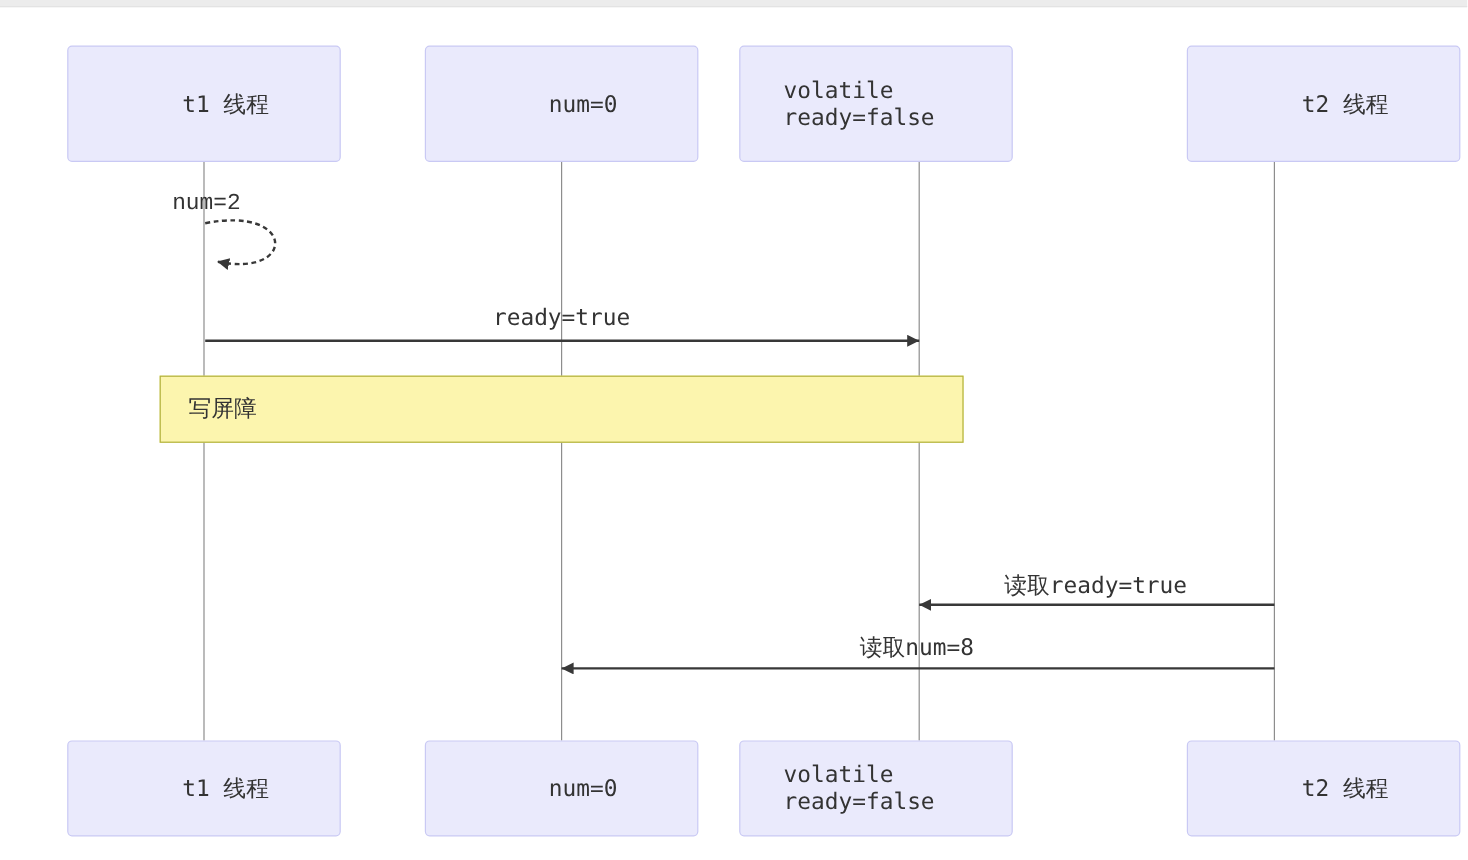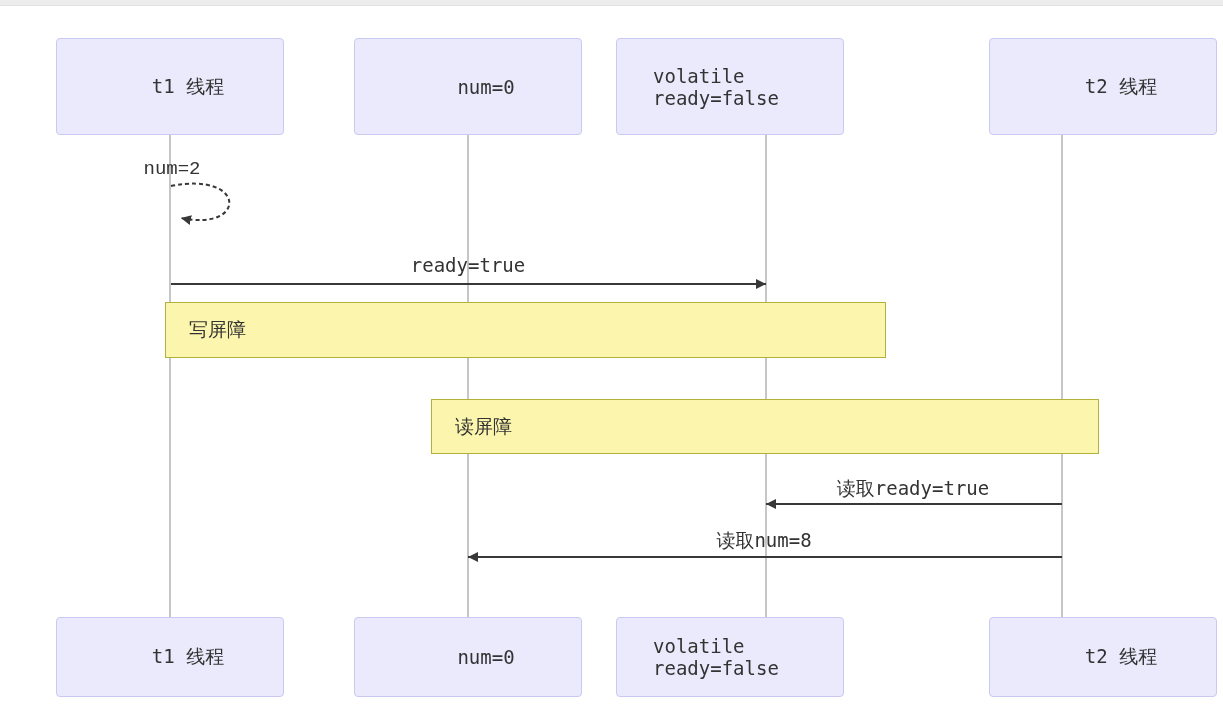--- a/index.html
+++ b/index.html
@@ -49,21 +49,21 @@
     position: absolute;
     background: #fcf5ae;
     border: 1px solid #b1b13b;
     display: flex;
     align-items: center;
     padding-left: 23px;
     box-sizing: border-box;
     font-size: 19px;
     color: #333333;
   }
-  .note.write-barrier { left: 133px; top: 302px; width: 721px; height: 56px; margin-left: 32px; }
+  .note.write-barrier { left: 133px; top: 313px; width: 670px; height: 56px; }
   .note.read-barrier  { left: 431px; top: 399px; width: 668px; height: 55px; }
 
   .msg-label {
     position: absolute;
     transform: translateX(-50%);
     font-size: 19px;
     line-height: 22px;
     color: #333333;
     white-space: nowrap;
   }
@@ -109,15 +109,14 @@
   <div class="actor bottom p1">num=0</div>
   <div class="actor bottom p2">volatile ready=false</div>
   <div class="actor bottom p3">t2 线程</div>
 
   <div class="msg-label m-self">num=2</div>
   <div class="msg-label m-ready">ready=true</div>
   <div class="msg-label m-readready">读取ready=true</div>
   <div class="msg-label m-readnum">读取num=8</div>
 
   <div class="note write-barrier">写屏障</div>
-  <div class="note read-barrier">读屏障</div>
 
 </div>
 
 </body></html>

